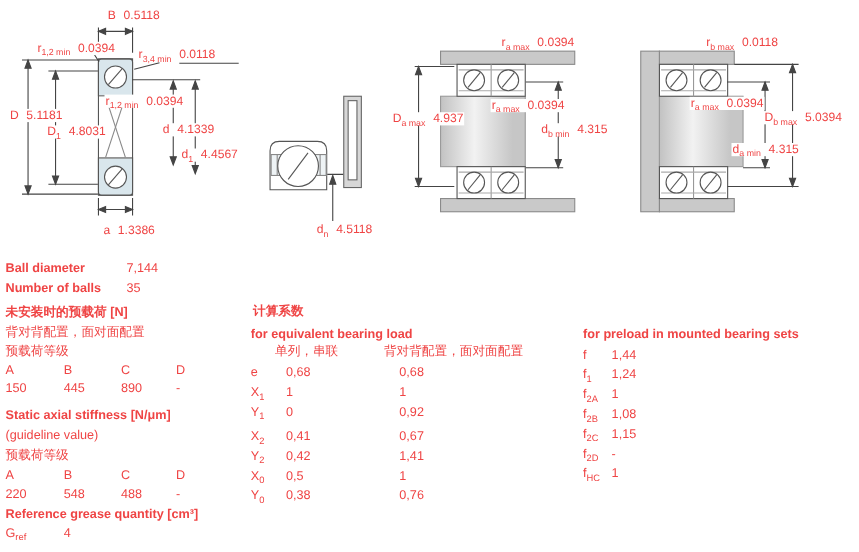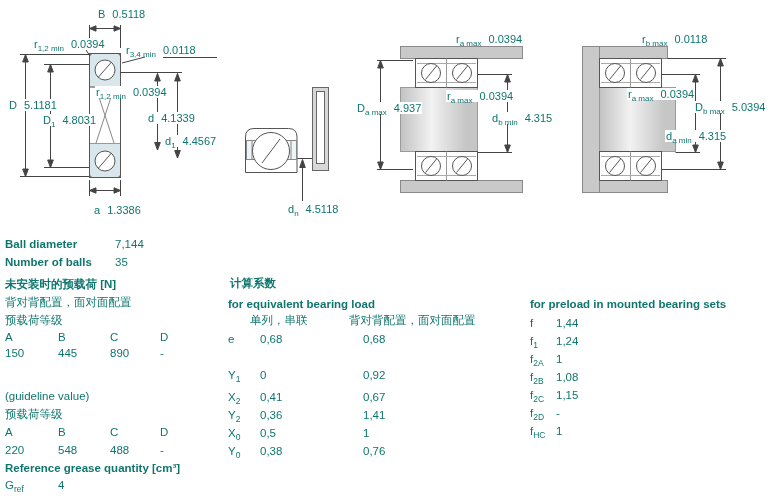--- a/index.html
+++ b/index.html
@@ -1,17 +1,17 @@
 <!DOCTYPE html>
 <html><head>
 <meta charset="utf-8">
 <style>
   html,body{margin:0;padding:0;background:#fff;}
   .page{position:relative;width:781px;height:502px;background:#fff;overflow:hidden;
-        font-family:"Liberation Sans",sans-serif;color:#0f766e;}
+        font-family:"Liberation Sans",sans-serif;color:#ef4444;}
   svg{position:absolute;left:0;top:0;}
   .t{position:absolute;white-space:nowrap;font-size:11.5px;line-height:13px;}
   .b{font-weight:bold;}
   .t sub{font-size:8.5px;line-height:0;}
   .dim{position:absolute;white-space:nowrap;font-size:11px;line-height:12px;background:#fff;padding:0 1px;}
   .dim sub{font-size:8px;line-height:0;}
   .dim .sym{margin-right:7px;}
   .cols4 span{display:inline-block;}
   .c1{width:53px;}.c2{width:52px;}.c3{width:50px;}
   .lvrow .lbl{display:inline-block;width:110px;font-weight:bold;}
@@ -200,43 +200,45 @@
   <div class="t b" style="left:5px;top:278px">未安装时的预载荷 [N]</div>
   <div class="t" style="left:5px;top:296px">背对背配置，面对面配置</div>
   <div class="t" style="left:5px;top:314px">预载荷等级</div>
   <div class="t cols4" style="left:5px;top:331px">
     <span class="c1">A</span><span class="c2">B</span><span class="c3">C</span><span>D</span>
   </div>
   <div class="t cols4" style="left:5px;top:347px">
     <span class="c1">150</span><span class="c2">445</span><span class="c3">890</span><span>-</span>
   </div>
 
+  <div class="t b" style="left:5px;top:372px">Static axial stiffness [N/μm]</div>
   <div class="t" style="left:5px;top:390px">(guideline value)</div>
   <div class="t" style="left:5px;top:408px">预载荷等级</div>
   <div class="t cols4" style="left:5px;top:426px">
     <span class="c1">A</span><span class="c2">B</span><span class="c3">C</span><span>D</span>
   </div>
   <div class="t cols4" style="left:5px;top:444px">
     <span class="c1">220</span><span class="c2">548</span><span class="c3">488</span><span>-</span>
   </div>
 
   <div class="t b" style="left:5px;top:462px">Reference grease quantity [cm³]</div>
   <div class="t cols4" style="left:5px;top:479px">
     <span class="c1"><span>G</span><sub>ref</sub></span><span>4</span>
   </div>
 
   <div class="t b" style="left:230px;top:277px">计算系数</div>
   <div class="t b" style="left:228px;top:298px">for equivalent bearing load</div>
   <div class="t" style="left:228px;top:314px">
     <span class="fh1">单列，串联</span><span>背对背配置，面对面配置</span>
   </div>
   <div class="t frow" style="left:228px;top:333px"><span class="fsym"><span>e</span><sub></sub></span><span class="fv1">0,68</span><span>0,68</span></div>
+  <div class="t frow" style="left:228px;top:351px"><span class="fsym"><span>X</span><sub>1</sub></span><span class="fv1">1</span><span>1</span></div>
   <div class="t frow" style="left:228px;top:369px"><span class="fsym"><span>Y</span><sub>1</sub></span><span class="fv1">0</span><span>0,92</span></div>
   <div class="t frow" style="left:228px;top:391px"><span class="fsym"><span>X</span><sub>2</sub></span><span class="fv1">0,41</span><span>0,67</span></div>
-  <div class="t frow" style="left:228px;top:409px"><span class="fsym"><span>Y</span><sub>2</sub></span><span class="fv1">0,36</span><span>1,41</span></div>
+  <div class="t frow" style="left:228px;top:409px"><span class="fsym"><span>Y</span><sub>2</sub></span><span class="fv1">0,42</span><span>1,41</span></div>
   <div class="t frow" style="left:228px;top:427px"><span class="fsym"><span>X</span><sub>0</sub></span><span class="fv1">0,5</span><span>1</span></div>
   <div class="t frow" style="left:228px;top:445px"><span class="fsym"><span>Y</span><sub>0</sub></span><span class="fv1">0,38</span><span>0,76</span></div>
 
   <div class="t b" style="left:530px;top:298px">for preload in mounted bearing sets</div>
   <div class="t prow" style="left:530px;top:317px"><span class="psym"><span>f</span><sub></sub></span><span>1,44</span></div>
   <div class="t prow" style="left:530px;top:335px"><span class="psym"><span>f</span><sub>1</sub></span><span>1,24</span></div>
   <div class="t prow" style="left:530px;top:353px"><span class="psym"><span>f</span><sub>2A</sub></span><span>1</span></div>
   <div class="t prow" style="left:530px;top:371px"><span class="psym"><span>f</span><sub>2B</sub></span><span>1,08</span></div>
   <div class="t prow" style="left:530px;top:389px"><span class="psym"><span>f</span><sub>2C</sub></span><span>1,15</span></div>
   <div class="t prow" style="left:530px;top:407px"><span class="psym"><span>f</span><sub>2D</sub></span><span>-</span></div>

